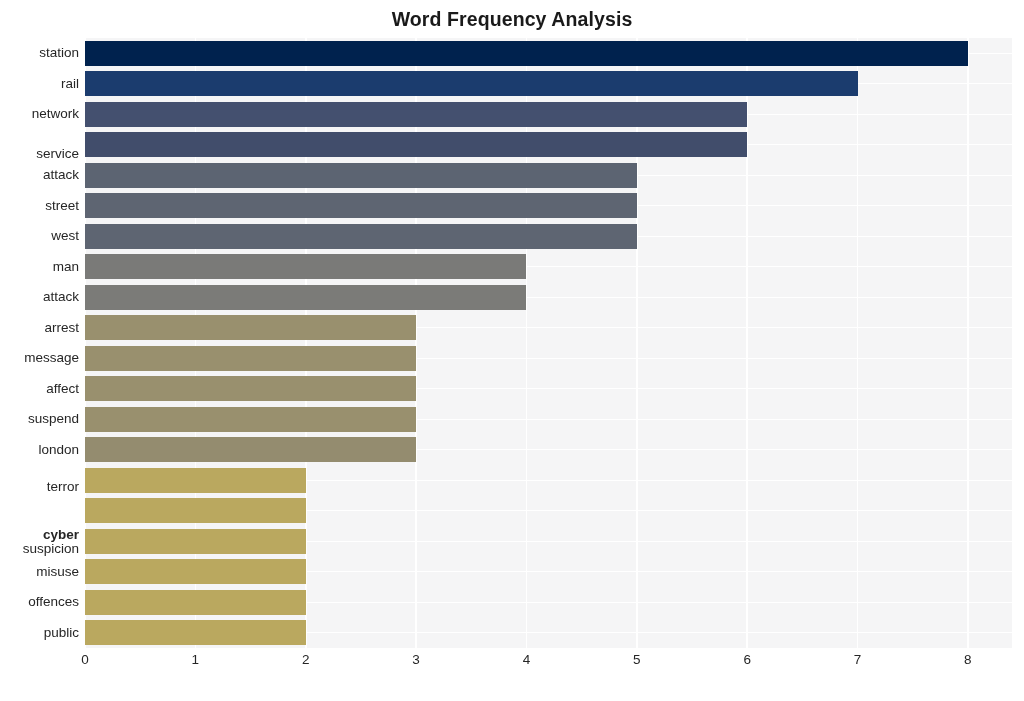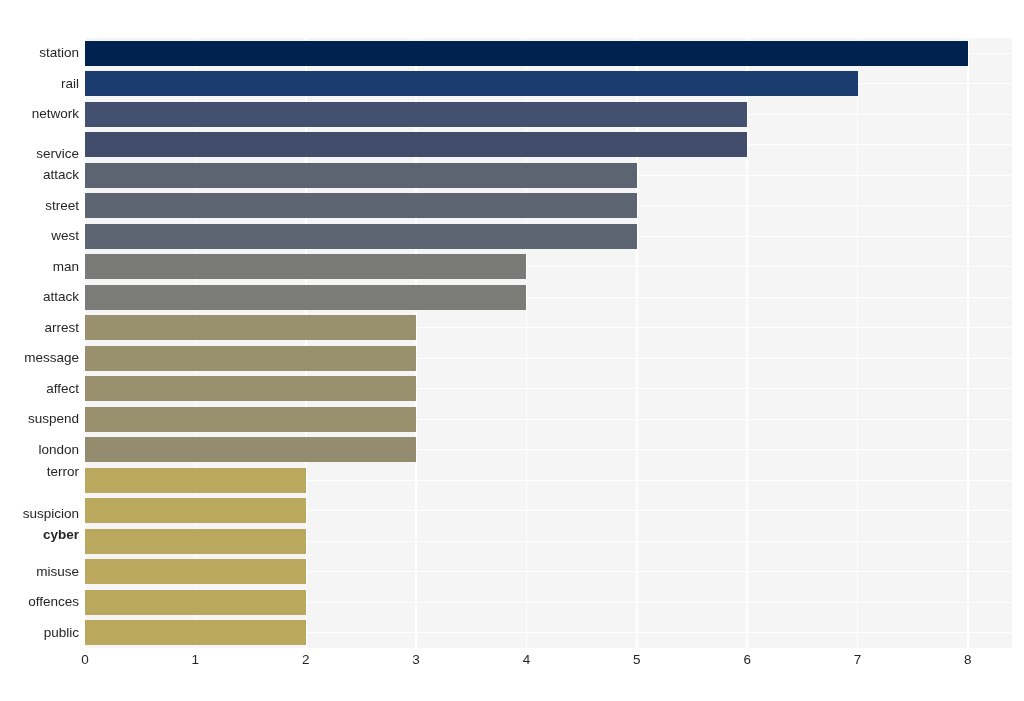--- a/index.html
+++ b/index.html
@@ -117,20 +117,21 @@
     font-size: 13.5px;
     color: #262626;
     line-height: 18px;
   }
 </style>
 </head>
 <body>
 
 <div id="figure">
 
+  <div id="chart-title">Word Frequency Analysis</div>
 
   <div id="plot-area">
     <div id="grid-v-layer">
         <div class="vgrid" style="left: -0.8px;"></div>
         <div class="vgrid" style="left: 109.557px;"></div>
         <div class="vgrid" style="left: 219.914px;"></div>
         <div class="vgrid" style="left: 330.271px;"></div>
         <div class="vgrid" style="left: 440.629px;"></div>
         <div class="vgrid" style="left: 550.986px;"></div>
         <div class="vgrid" style="left: 661.343px;"></div>
@@ -191,23 +192,23 @@
       <div class="ytick" style="top: 129.25px;">attack</div>
       <div class="ytick" style="top: 159.75px;">street</div>
       <div class="ytick" style="top: 190.25px;">west</div>
       <div class="ytick" style="top: 220.75px;">man</div>
       <div class="ytick" style="top: 251.25px;">attack</div>
       <div class="ytick" style="top: 281.75px;">arrest</div>
       <div class="ytick" style="top: 312.25px; padding-left: 20px;">message</div>
       <div class="ytick" style="top: 342.75px;">affect</div>
       <div class="ytick" style="top: 373.25px;">suspend</div>
       <div class="ytick" style="top: 403.75px;">london</div>
-      <div class="ytick" style="top: 426px;">terror</div>
+      <div class="ytick" style="top: 441px;">terror</div>
       <div class="ytick" style="top: 489px; font-weight: bold;">cyber</div>
-      <div class="ytick" style="top: 468px;">suspicion</div>
+      <div class="ytick" style="top: 503px;">suspicion</div>
       <div class="ytick" style="top: 525.75px;">misuse</div>
       <div class="ytick" style="top: 556.25px;">offences</div>
       <div class="ytick" style="top: 586.75px; padding-left: 38px;">public</div>
     </div>
 
   <div id="xtick-layer">
       <div class="xtick" style="left: 0px;">0</div>
       <div class="xtick" style="left: 110.357px;">1</div>
       <div class="xtick" style="left: 220.714px;">2</div>
       <div class="xtick" style="left: 331.071px;">3</div>

